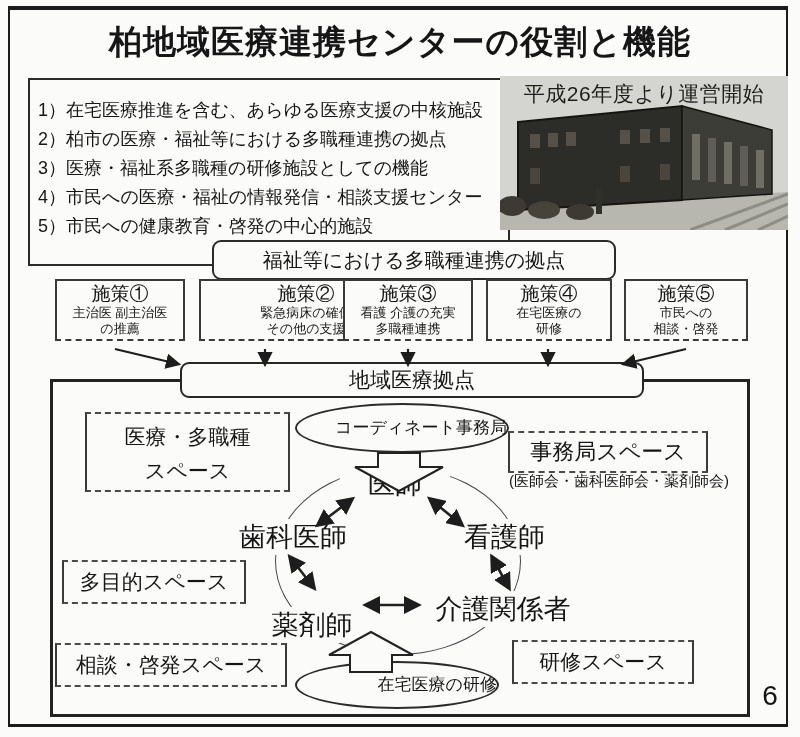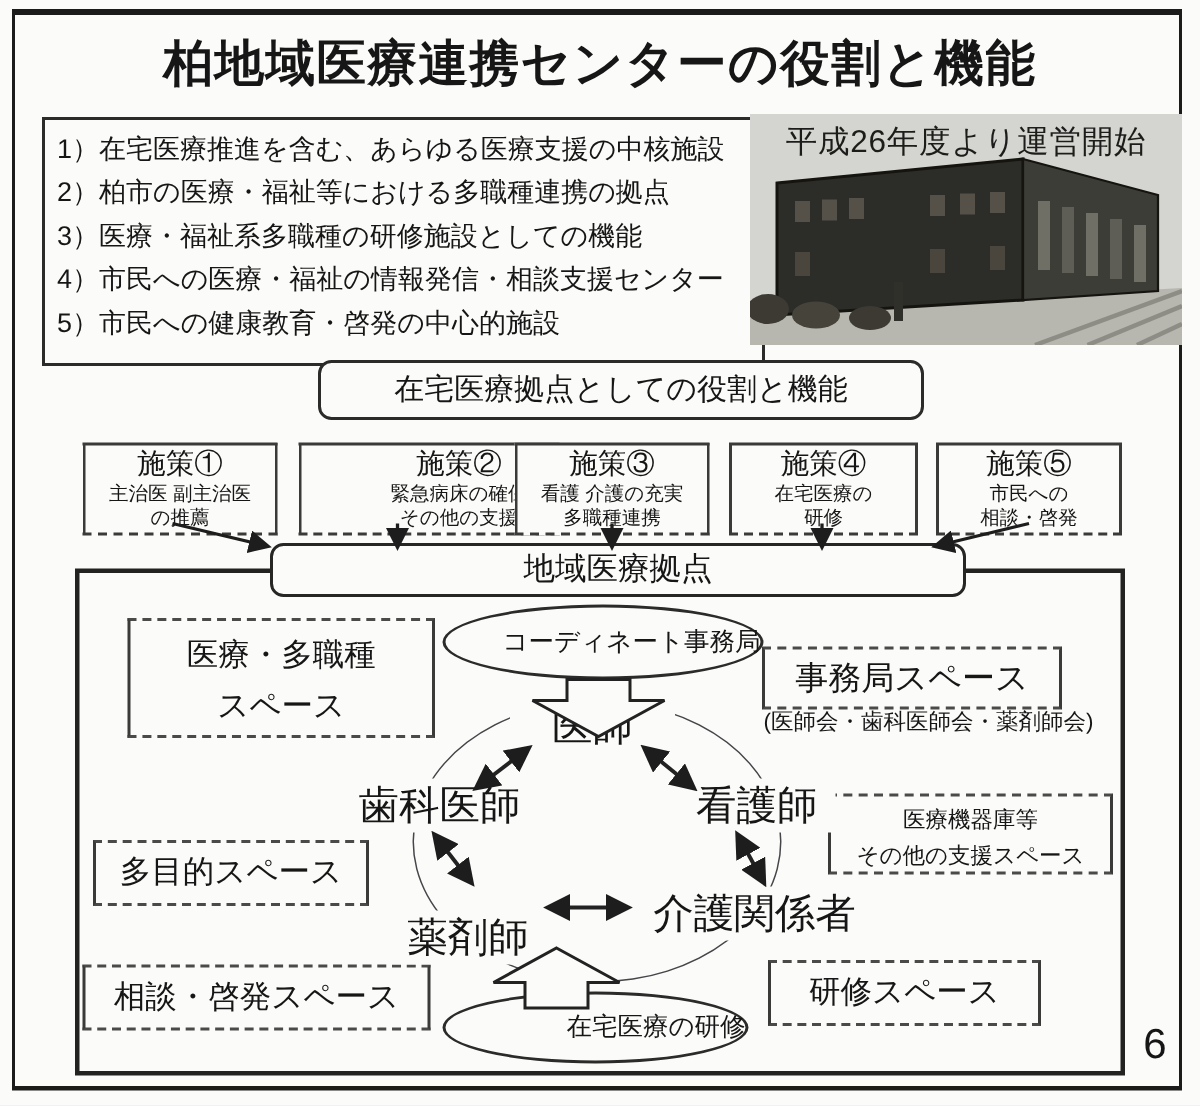--- a/index.html
+++ b/index.html
@@ -13,37 +13,37 @@
     left:8px;top:6px;width:776px;height:714px;
     border-style:solid;border-color:#1b1b1b;border-width:4px 2px 3px 2px;
     background:transparent;pointer-events:none;
   }
   .page-title{
     left:0;top:20px;width:800px;text-align:center;
     font-size:33px;font-weight:bold;letter-spacing:1px;
   }
   .overview-box{
     left:28px;top:78px;width:462px;height:152px;
-    border:2px solid #2b2b29;padding:5px 8px;box-sizing:content-box;
+    border:2px solid #2b2b29;padding:16px 8px;box-sizing:content-box;
   }
   .ov-item{font-size:18px;line-height:29px;white-space:nowrap;}
   .photo{
     left:500px;top:76px;width:288px;height:154px;background:#d6d6d2;
   }
   .photo-caption{
     left:0;top:4px;width:100%;text-align:center;font-size:21px;color:#1c1c1a;
     letter-spacing:0.5px;
   }
   .roles-box{
     left:212px;top:240px;width:400px;height:36px;
     border:2px solid #2b2b29;border-radius:9px;
     font-size:20px;text-align:center;line-height:36px;background:#fbfbf9;
   }
   .policy-box{
-    top:295px;height:58px;border:2px solid #3a3a38;border-bottom-style:dashed;
+    top:279px;height:58px;border:2px solid #3a3a38;border-bottom-style:dashed;
     text-align:center;background:#fbfbf9;
   }
   .policy-title{font-size:19px;line-height:22px;margin-top:2px;}
   .policy-line{font-size:13px;line-height:16px;white-space:nowrap;}
   .hub-box{
     left:180px;top:362px;width:460px;height:32px;
     border:2px solid #262624;border-radius:9px;background:#fbfbf9;
     font-size:21px;text-align:center;line-height:32px;z-index:5;
   }
   .container-box{
@@ -123,21 +123,21 @@
       <rect x="240" y="70" width="8" height="40" fill="#5e5e56"></rect>
       <rect x="256" y="74" width="8" height="38" fill="#6f6f66"></rect>
       <ellipse cx="12" cy="130" rx="14" ry="10" fill="#3c3a32"></ellipse>
       <ellipse cx="44" cy="134" rx="16" ry="9" fill="#45433a"></ellipse>
       <ellipse cx="80" cy="136" rx="14" ry="8" fill="#3c3a32"></ellipse>
       <rect x="96" y="112" width="6" height="26" fill="#30302a"></rect>
     </svg>
     <div class="abs photo-caption">平成26年度より運営開始</div>
   </div>
 
-  <div class="abs roles-box">在宅医療拠点としての役割と機能</div>
+  <div class="abs roles-box">福祉等における多職種連携の拠点</div>
 
   <div class="abs policy-box" style="left:55px;width:126px;">
     <div class="policy-title">施策①</div>
     <div class="policy-line">主治医 副主治医</div>
     <div class="policy-line">の推薦</div>
   </div>
   <div class="abs policy-box" style="left:199px;width:130px;padding-left:40px;">
     <div class="policy-title">施策②</div>
     <div class="policy-line">緊急病床の確保</div>
     <div class="policy-line">その他の支援</div>
@@ -172,24 +172,20 @@
   <div class="abs profession prof-care">介護関係者</div>
 
   <div class="abs scanbox space-medical">
     <div>医療・多職種</div>
     <div>スペース</div>
   </div>
   <div class="abs scanbox space-multipurpose">多目的スペース</div>
   <div class="abs scanbox space-consult">相談・啓発スペース</div>
   <div class="abs scanbox space-office">事務局スペース</div>
   <div class="abs office-note">(医師会・歯科医師会・薬剤師会)</div>
-  <div class="abs scanbox space-equipment">
-    <div>医療機器庫等</div>
-    <div>その他の支援スペース</div>
-  </div>
   <div class="abs scanbox space-training">研修スペース</div>
 
   <div class="abs oval training-oval">在宅医療の研修</div>
 
   <div class="abs page-number">6</div>
 
   <svg class="abs arrows-overlay" viewBox="0 0 800 737">
     <defs>
       <marker id="ah" markerWidth="7" markerHeight="7" refX="5.5" refY="3.5" orient="auto">
         <path d="M0,0 L7,3.5 L0,7 Z" fill="#1d1d1d"></path>

